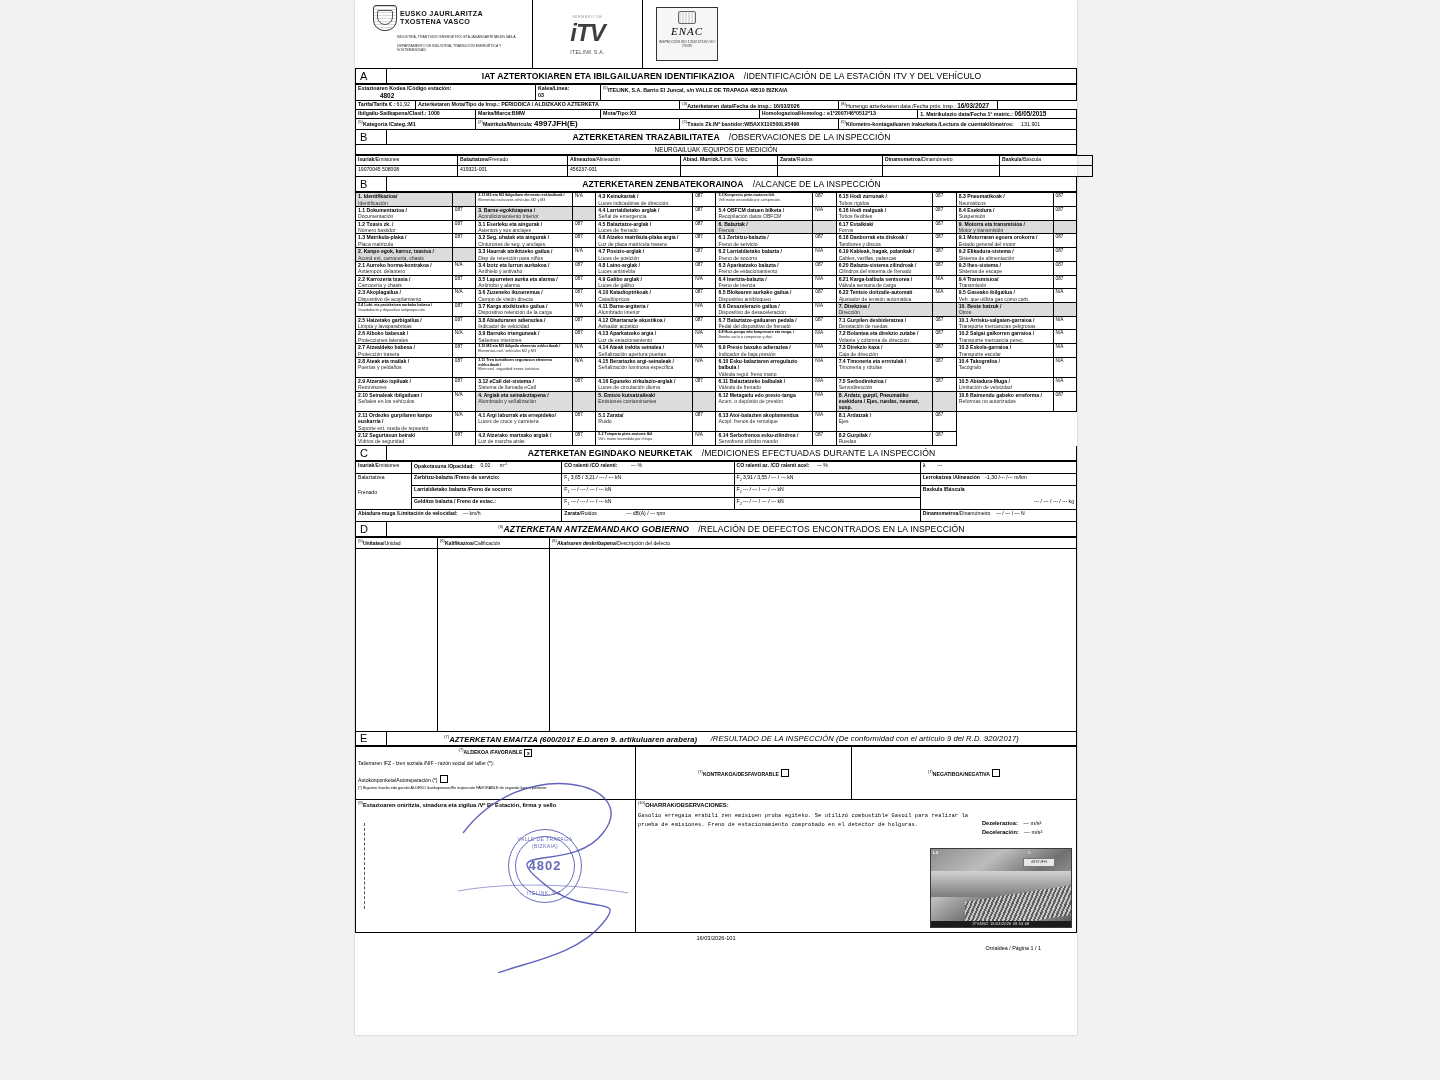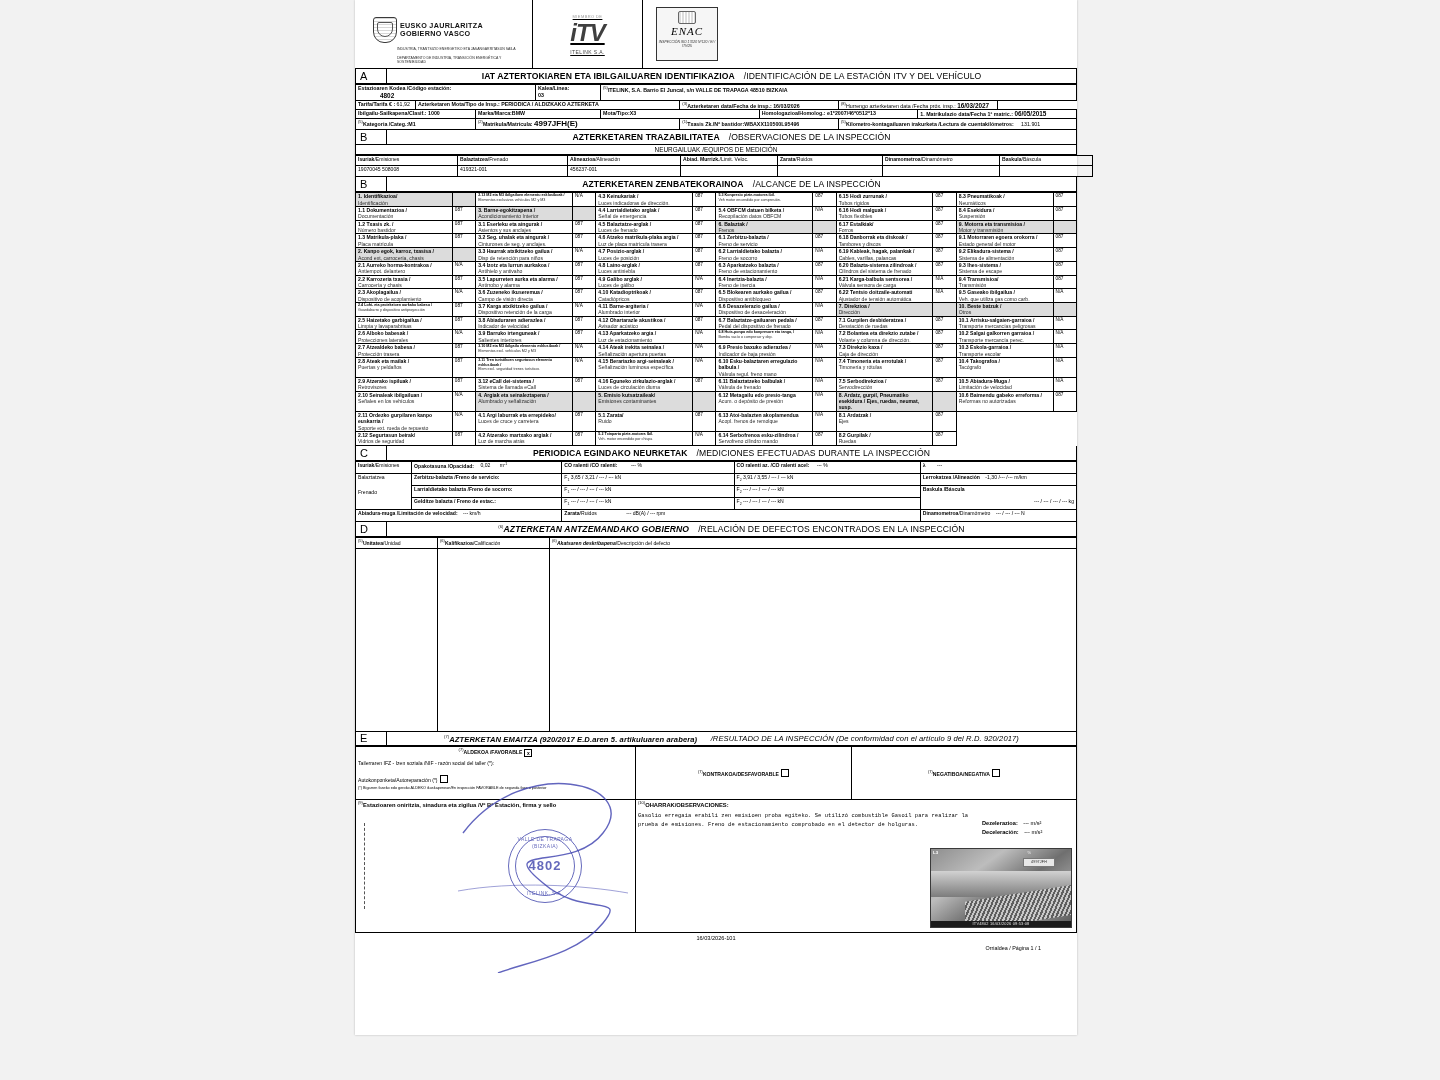--- a/index.html
+++ b/index.html
@@ -65,21 +65,21 @@
   
   #hdr {
     display: flex;
     align-items: stretch;
     border-bottom: 1px solid #000;
     height: 68px;
   }
   #hdr-logo {
     width: 178px;
     border-right: 1px solid #000;
-    padding: 17px 4px 2px 18px;
+    padding: 5px 4px 2px 18px;
     box-sizing: border-box;
   }
   .gvlogo {
     display: flex;
     align-items: center;
     gap: 3px;
   }
   .shield {
     width: 22px; height: 24px;
     border: 1px solid #3a3a3a;
@@ -112,21 +112,20 @@
   #hdr-title .t1 { font-size: 11.2px; font-weight: bold; letter-spacing: .1px; }
   #hdr-title .t2 { font-size: 10.4px; font-weight: normal; margin-top: 2px; }
   #hdr-title .t3 { font-size: 8.6px; margin-top: 6px; }
   #hdr-title .t3 .num { margin-left: 16px; letter-spacing: .3px;}
   #hdr-itv {
     width: 110px;
     border-right: 1px solid #000;
     display: flex; flex-direction: column;
     align-items: center; justify-content: center;
     box-sizing: border-box;
-    text-decoration: underline;
   }
   .itvmark { font-size: 24px; font-weight: bold; font-style: italic; color: #3f3f3f; letter-spacing: -1px;}
   .itvsmall { font-size: 5px; color:#444; margin-top:2px; letter-spacing:.4px;}
   .itvtiny { font-size: 4px; color:#9a9a9a; letter-spacing:.4px;}
   #hdr-enac {
     width: 88px;
     display: flex; align-items: center; justify-content: center;
     box-sizing: border-box;
     font-style: italic;
   }
@@ -238,21 +237,21 @@
 <body>
 
 <div id="page">
 
   <div id="hdr">
     <div id="hdr-logo">
       <div class="gvlogo">
         <div class="shield"></div>
         <div class="gvtext">
           <div class="l1">EUSKO JAURLARITZA</div>
-          <div class="l2">GOBIERNO VASCO</div>
+          <div class="l2">TXOSTENA VASCO</div>
         </div>
       </div>
       <div class="gvsub">INDUSTRIA, TRANTSIZIO ENERGETIKO ETA JASANGARRITASUN SAILA</div>
       <div class="gvsub">DEPARTAMENTO DE INDUSTRIA, TRANSICIÓN ENERGÉTICA Y SOSTENIBILIDAD</div>
     </div>
 
 
     <div id="hdr-itv">
       <div class="itvtiny">MIEMBRO DE</div>
       <div class="itvmark">iTV</div>
@@ -938,21 +937,21 @@
           <td class="res">087</td>
           <td style="border-color: rgb(255, 255, 255);"></td>
           <td class="res" style="border-color: rgb(255, 255, 255);"></td>
         </tr>
       </tbody>
   </table>
 
   <div class="sectband">
     <div class="sectletter">C</div>
     <div class="secttitle">
-      <span class="eu">PERIODICA EGINDAKO NEURKETAK</span><span class="es">/MEDICIONES EFECTUADAS DURANTE LA INSPECCIÓN</span>
+      <span class="eu">AZTERKETAN EGINDAKO NEURKETAK</span><span class="es">/MEDICIONES EFECTUADAS DURANTE LA INSPECCIÓN</span>
     </div>
   </div>
 
   <table class="grid meas">
     <colgroup>
       <col style="width:56px">
         <col style="width:150px">
       <col style="width:172px">
         <col style="width:186px">
         <col style="width:156px">
@@ -1059,21 +1058,21 @@
           <td id="dbody"></td>
         <td></td>
         <td></td>
         </tr>
   </tbody>
     </table>
 
   <div class="sectband">
     <div class="sectletter">E</div>
     <div class="secttitle" style="font-size:7.6px">
-      <span class="sup">(7)</span><span class="eu ital">AZTERKETAN EMAITZA (920/2017 E.D.aren 5. artikuluaren arabera)</span>&nbsp;&nbsp;<span class="es ital">/RESULTADO DE LA INSPECCIÓN (De conformidad con el artículo 9 del R.D. 920/2017)</span>
+      <span class="sup">(7)</span><span class="eu ital">AZTERKETAN EMAITZA (600/2017 E.D.aren 9. artikuluaren arabera)</span>&nbsp;&nbsp;<span class="es ital">/RESULTADO DE LA INSPECCIÓN (De conformidad con el artículo 9 del R.D. 920/2017)</span>
     </div>
   </div>
 
   <table class="grid ebox">
     <colgroup>
         <col style="width:280px">
         <col style="width:216px">
         <col>
       </colgroup>
     <tbody>

